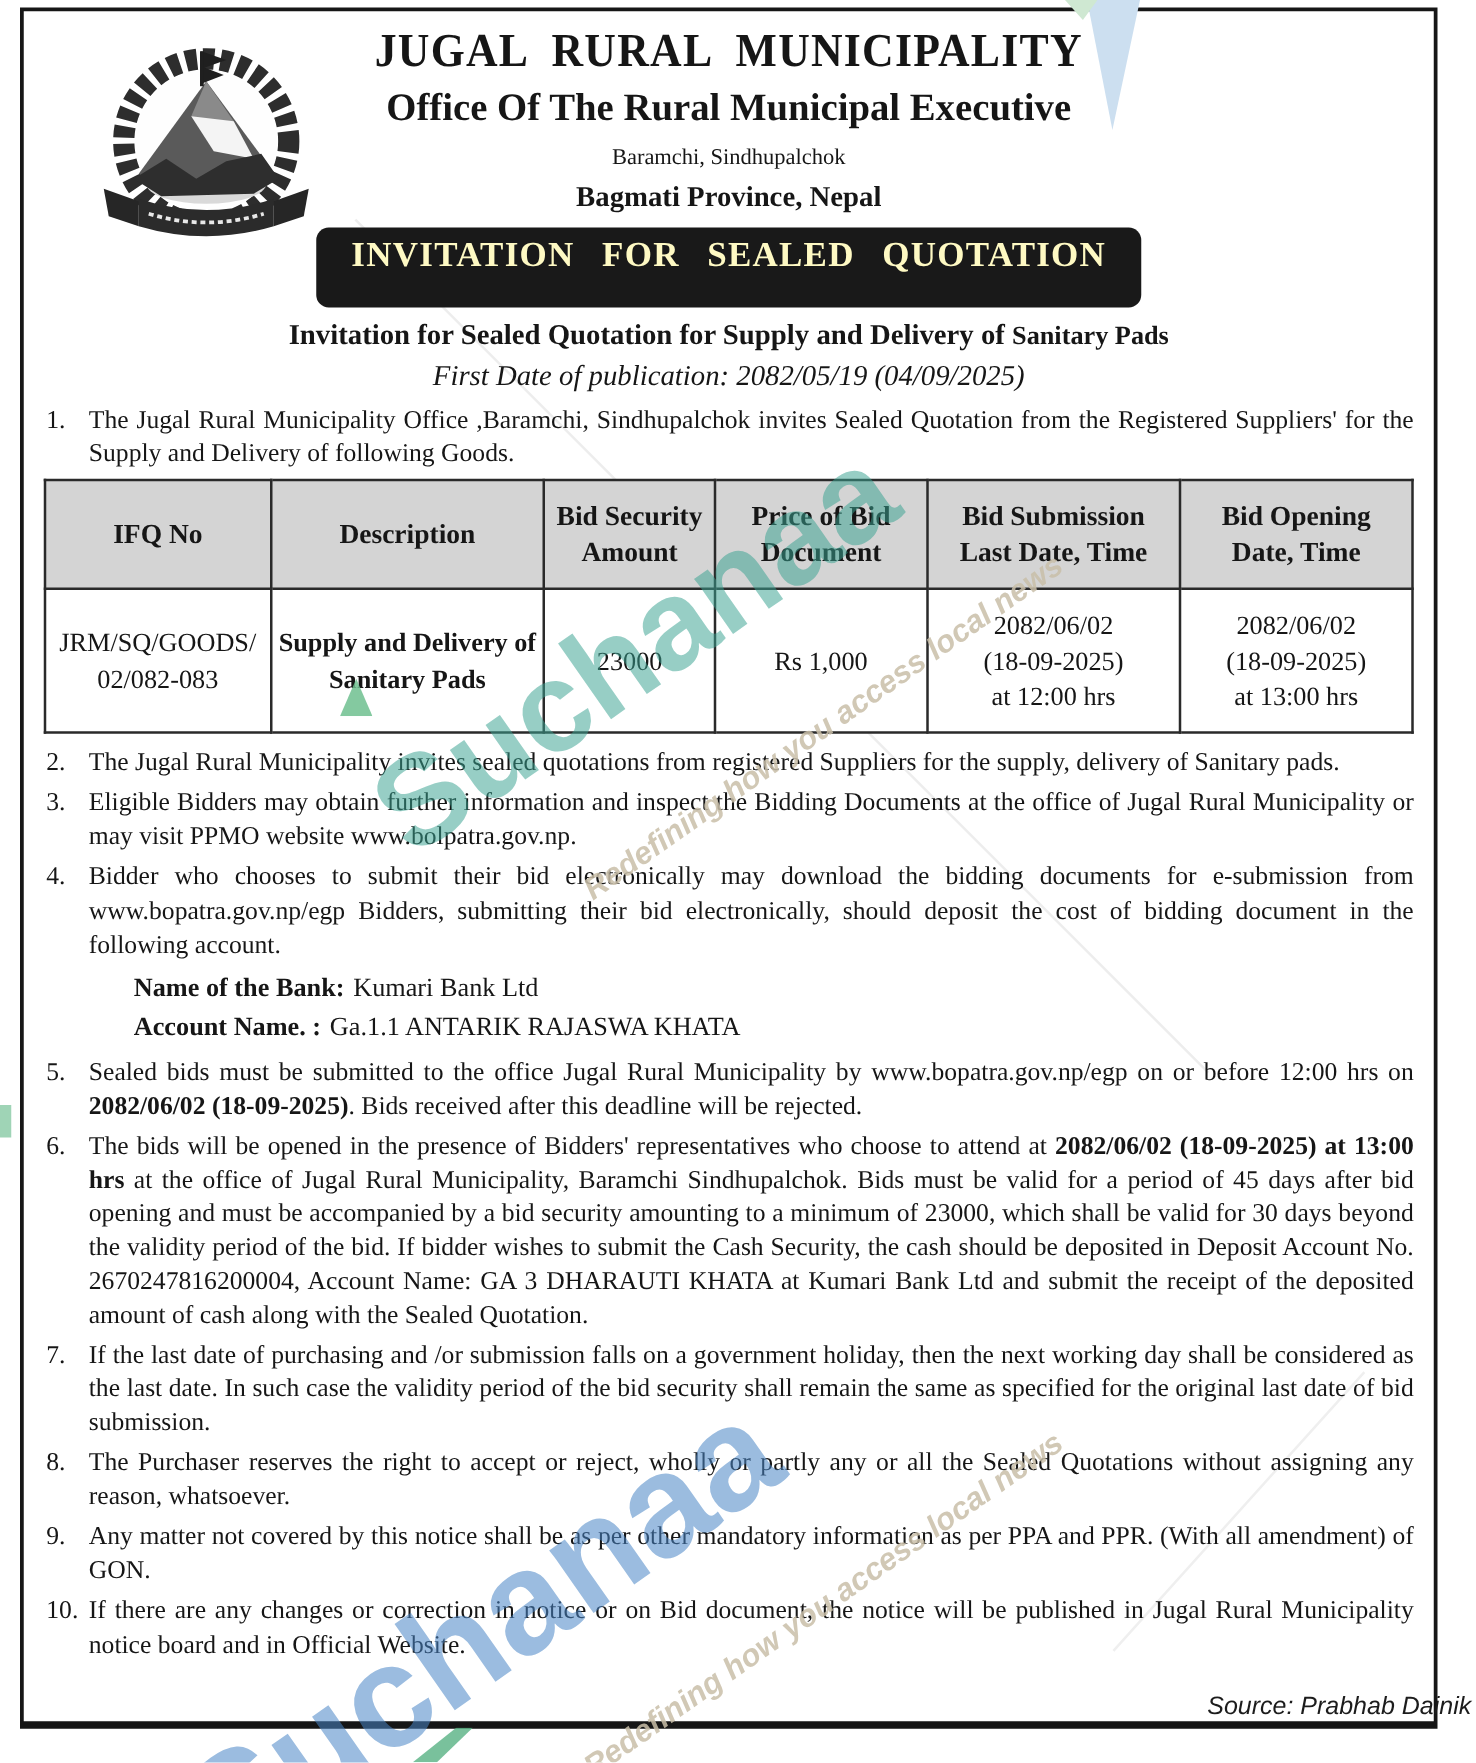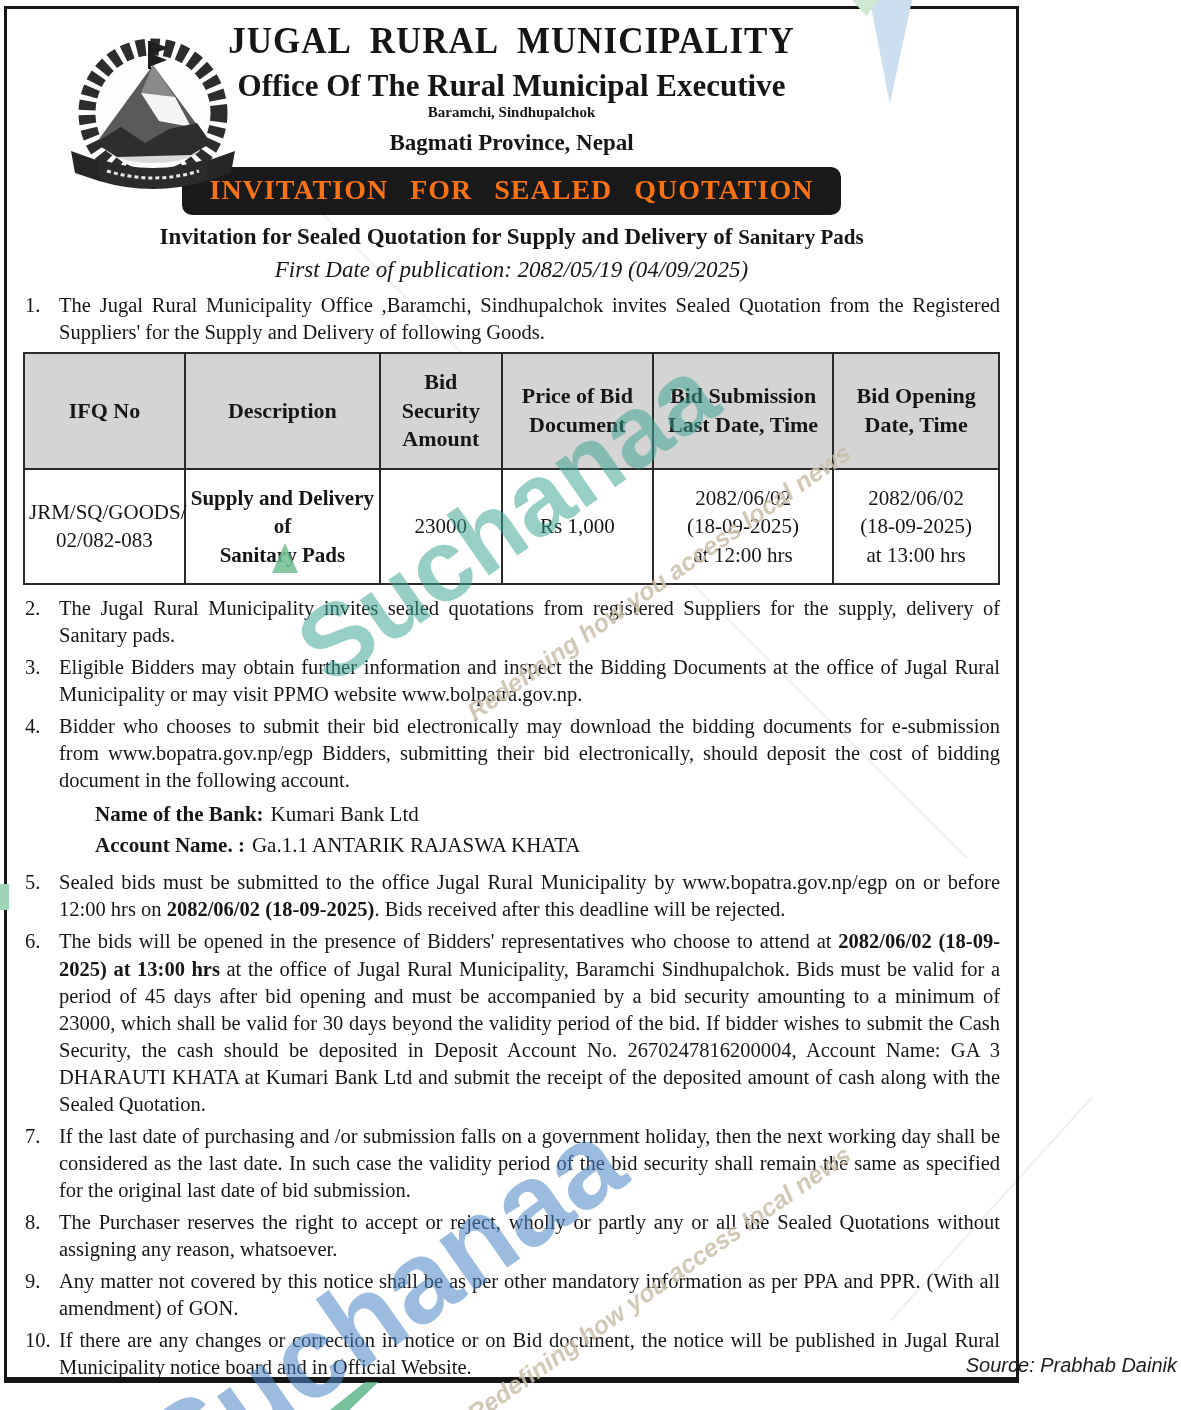--- a/index.html
+++ b/index.html
@@ -10,47 +10,47 @@
     height: 1410px;
     background: #ffffff;
     font-family: "Liberation Serif", "DejaVu Serif", serif;
     color: #161616;
     overflow: hidden;
   }
 
   
   .doc {
     position: absolute;
-    left: 4px; top: 6px;
-    width: 1015px;
+    left: 16px; top: 6px;
+    width: 1134px;
     height: 1377px;
     border: 3px solid #161616;
     border-bottom-width: 6px;
     background: transparent;
     z-index: 1;
   }
   .doc-inner { position: relative; width: 100%; height: 100%; padding: 12px 16px 0 16px; z-index: 1; }
 
   
   .header { text-align: center; position: relative; }
   .emblem { position: absolute; left: 18px; top: 10px; width: 222px; height: 172px; }
   .h-muni { font-size: 35px; font-weight: bold; letter-spacing: 1px; word-spacing: 10px; transform: scaleY(1.08); }
   .h-office { font-size: 31px; font-weight: bold; margin-top: 7px; }
-  .h-addr { font-size: 15px; font-weight: bold; }
+  .h-addr { font-size: 18px; font-weight: normal; margin-top: 11px; }
   .h-prov { font-size: 23px; font-weight: bold; margin-top: 9px; }
   .banner-wrap { margin-top: 11px; }
   .banner {
     display: inline-block;
     background: #191919;
-    color: #f97316;
+    color: #fef9c3;
     font-size: 28px;
     font-weight: bold;
     word-spacing: 14px;
     letter-spacing: 1px;
-    padding: 7px 28px 9px 28px;
+    padding: 7px 28px 25px 28px;
     border-radius: 10px;
   }
   .h-sub { font-size: 23px; font-weight: bold; margin-top: 9px; }
   .h-sub .sub-item { font-size: 21px; }
   .h-ifq { font-size: 23px; font-weight: bold; margin-top: 6px; }
   .h-pub { font-size: 23px; font-weight: normal; font-style: italic; margin-top: 7px; }
 
   
   .list { margin-top: 9px; }
   .li { display: flex; font-size: 20.5px; line-height: 1.32; margin-bottom: 5px; }

